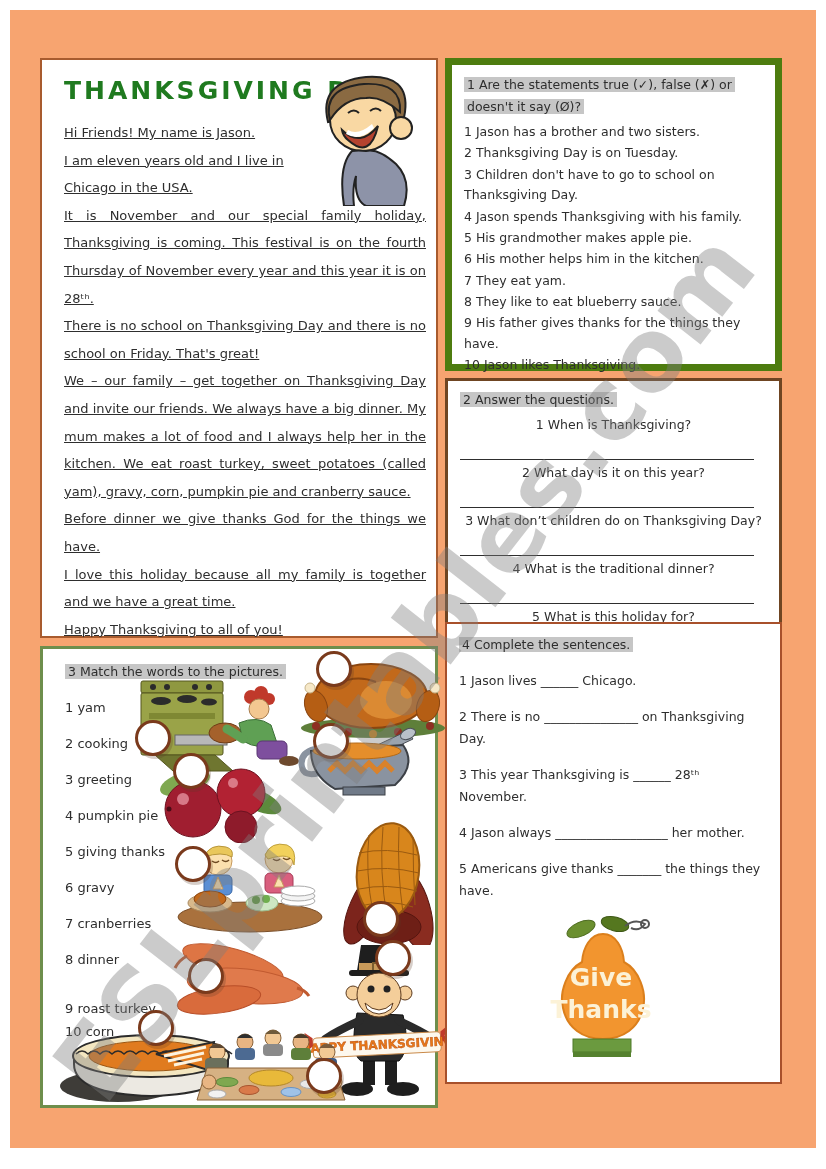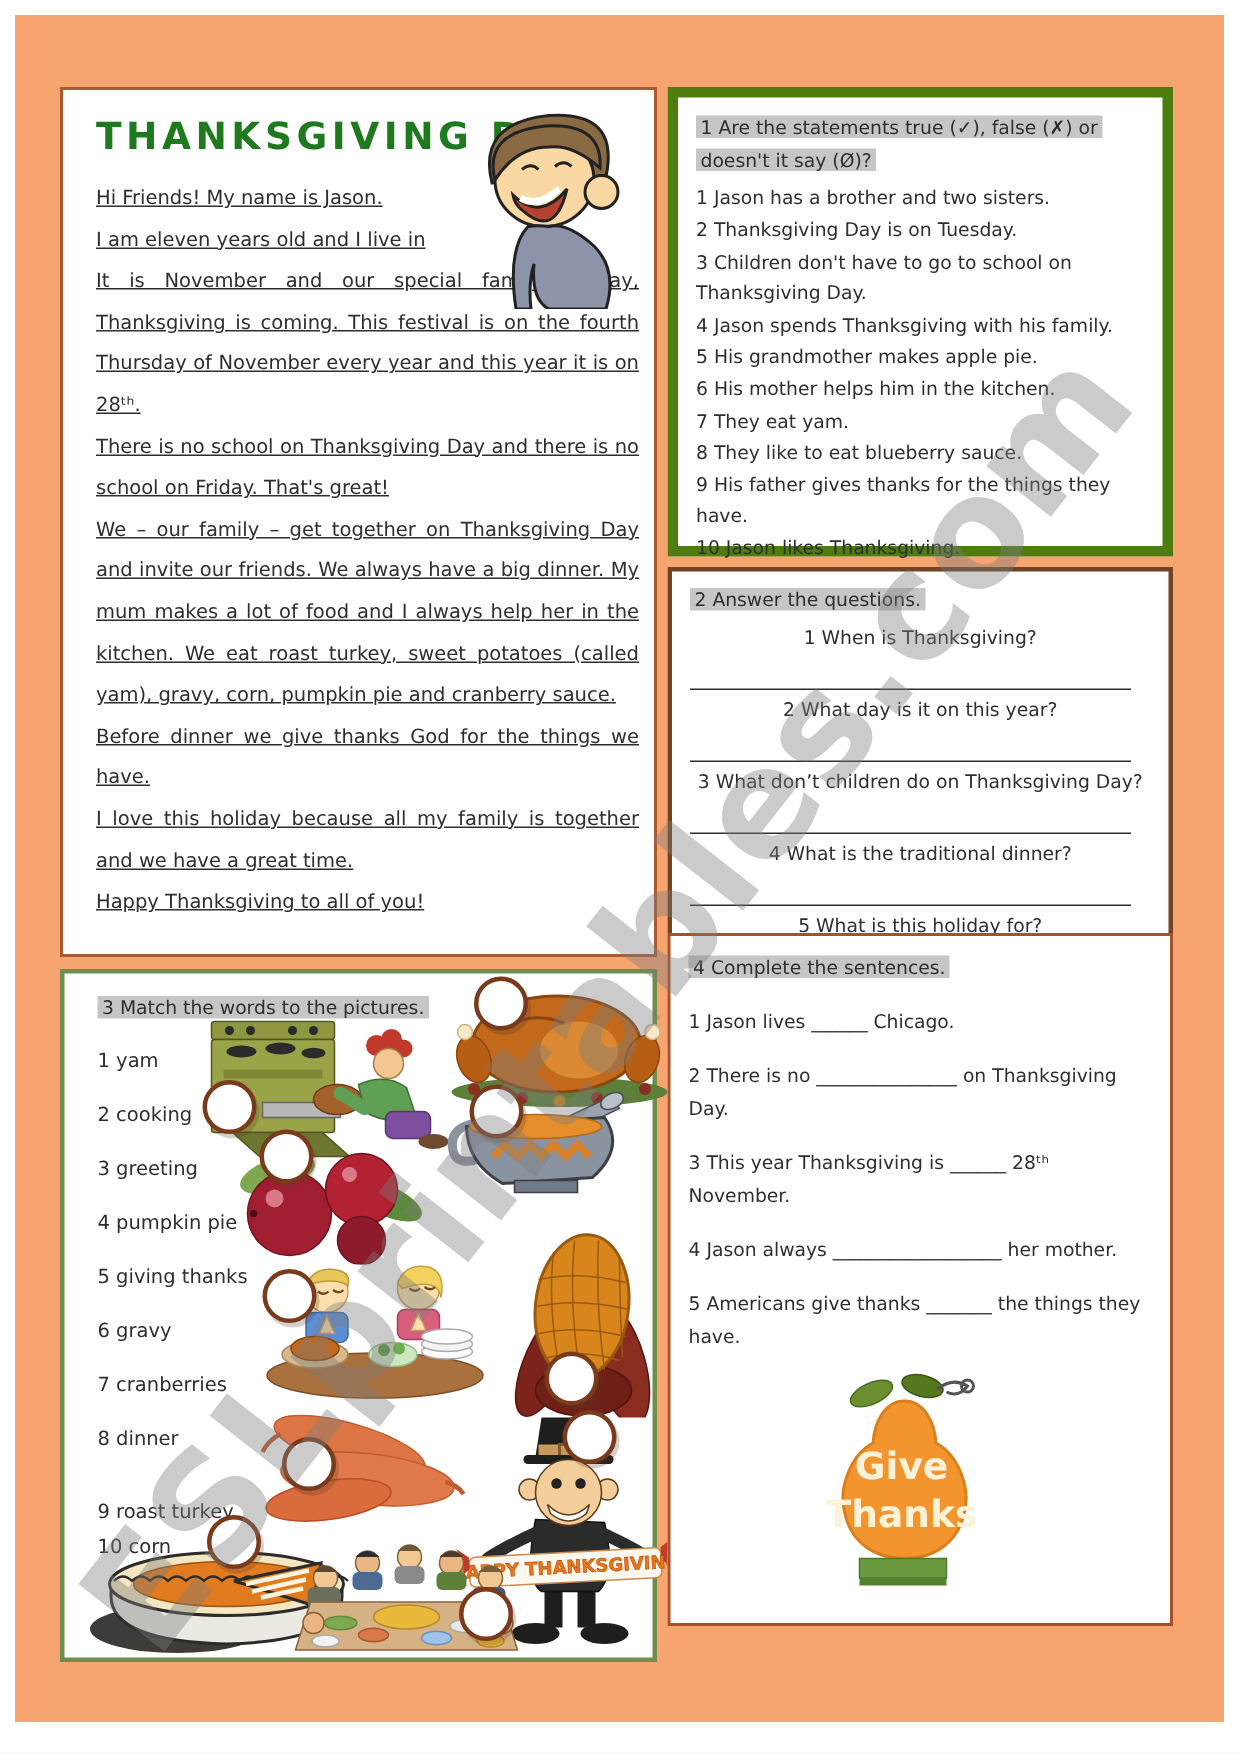--- a/index.html
+++ b/index.html
@@ -70,20 +70,21 @@
       <path d="M40,45 q6,-5 11,0" fill="none" stroke="#222" stroke-width="2"></path>
       <path d="M62,43 q6,-5 11,0" fill="none" stroke="#222" stroke-width="2"></path>
       <path d="M34,62 Q52,80 70,58 Q62,92 40,72 Q35,68 34,62 Z" fill="#b5432f" stroke="#222" stroke-width="2"></path>
       <path d="M38,66 Q52,74 66,60 L64,56 Q50,68 40,62 Z" fill="#ffffff" stroke="none"></path>
       <path d="M44,83 Q30,98 36,138 L46,138 Q44,120 48,108 Q46,132 58,138 L96,138 Q104,112 88,96 Q70,80 58,83 Q50,82 44,83 Z" fill="#8d93a8" stroke="#222" stroke-width="2"></path>
     </svg>
     <div class="passage">
       <div class="intro">
         <div>Hi Friends! My name is Jason.</div>
         <div>I am eleven years old and I live in</div>
+        <div>Chicago in the USA.</div>
       </div>
       <p>It is November and our special family holiday, Thanksgiving is coming. This festival is on the fourth Thursday of November every year and this year it is on 28ᵗʰ.</p>
       <p>There is no school on Thanksgiving Day and there is no school on Friday. That's great!</p>
       <p>We – our family – get together on Thanksgiving Day and invite our friends. We always have a big dinner. My mum makes a lot of food and I always help her in the kitchen. We eat roast turkey, sweet potatoes (called yam), gravy, corn, pumpkin pie and cranberry sauce.</p>
       <p>Before dinner we give thanks God for the things we have.</p>
       <p>I love this holiday because all my family is together and we have a great time.</p>
       <p>Happy Thanksgiving to all of you!</p>
     </div>
   </div>
 

